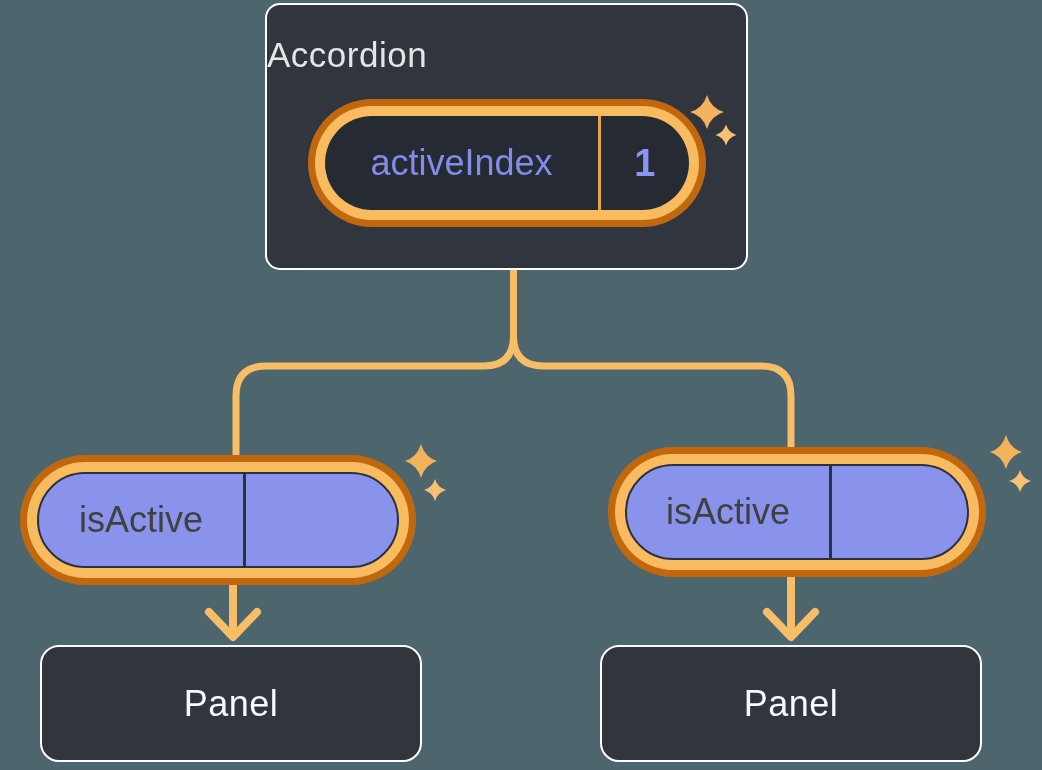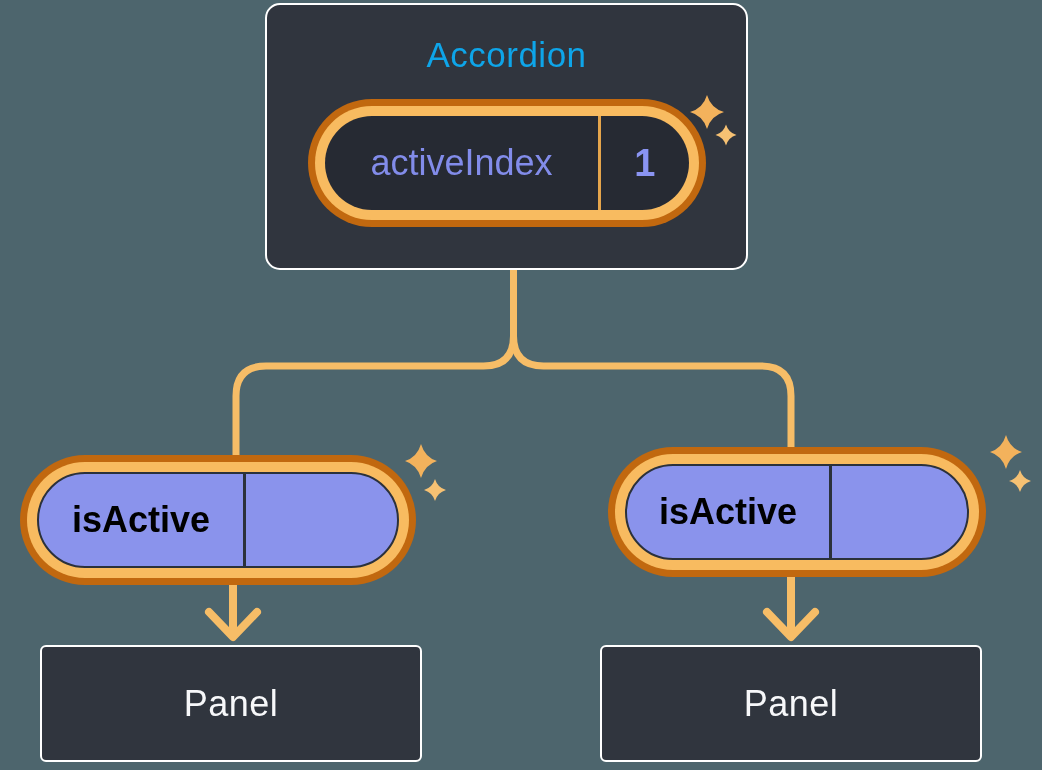--- a/index.html
+++ b/index.html
@@ -12,25 +12,25 @@
   svg{display:block}
   
   #connector-layer{position:absolute;left:0;top:0;z-index:1;}
   
   .card{
     position:absolute;box-sizing:border-box;z-index:2;
     background:#30353E;border:2.5px solid #FFFFFF;border-radius:15px;
   }
   .root-card{left:265px;top:3px;width:483px;height:267px;}
   .root-title{
-    position:absolute;left:0;top:30px;width:100%;text-align:center;
-    color:#0ea5e9;font-size:35px;font-weight:500;letter-spacing:.5px;
+    position:absolute;left:0;top:30px;width:100%;
+    color:#e5e5e5;font-size:35px;font-weight:500;letter-spacing:.5px;
   }
   .panel-card{
-    top:645px;width:382px;height:117px;border-radius:6px;
+    top:645px;width:382px;height:117px;border-radius:19px;
     display:flex;align-items:center;justify-content:center;
   }
   .panel-left{left:40px;}
   .panel-right{left:600px;}
   .panel-label{color:#F7F8FA;font-size:36px;font-weight:500;letter-spacing:.5px;}
   
   .pill-outer{
     position:absolute;box-sizing:border-box;z-index:2;
     background:#C1680F;border-radius:999px;padding:7px;
   }
@@ -46,21 +46,21 @@
   .state-pill .pill-inner{background:#262A33;}
   .prop-pill .pill-inner{background:#8A93EC;border:2.5px solid #2B313B;}
   .prop-pill-left{left:20px;top:455px;width:396px;height:130px;}
   .prop-pill-right{left:608px;top:447px;width:378px;height:130px;}
   .pill-cell{display:flex;align-items:center;justify-content:center;}
   .cell-name{font-size:36px;}
   .cell-value{flex:1;font-size:36px;font-weight:700;}
   .state-pill .cell-name{width:273px;color:#828CEA;text-align:center;}
   .state-pill .cell-value{color:#8A94F2;font-size:38px;}
   .state-pill .pill-divider{width:2.5px;background:#E5A54C;}
-  .prop-pill .cell-name{color:#000000;font-weight:bold;}
+  .prop-pill .cell-name{color:#404040;}
   .prop-pill .cell-value{color:#2B313B;}
   .prop-pill .pill-divider{width:2.5px;background:#2B313B;}
   .prop-pill-left .cell-name{width:204px;}
   .prop-pill-right .cell-name{width:202px;}
   
   .sparkle{position:absolute;z-index:3;}
   .sparkle-big{fill:#F3B25C;}
   .sparkle-small{fill:#F6C173;}
 </style>
 </head>

